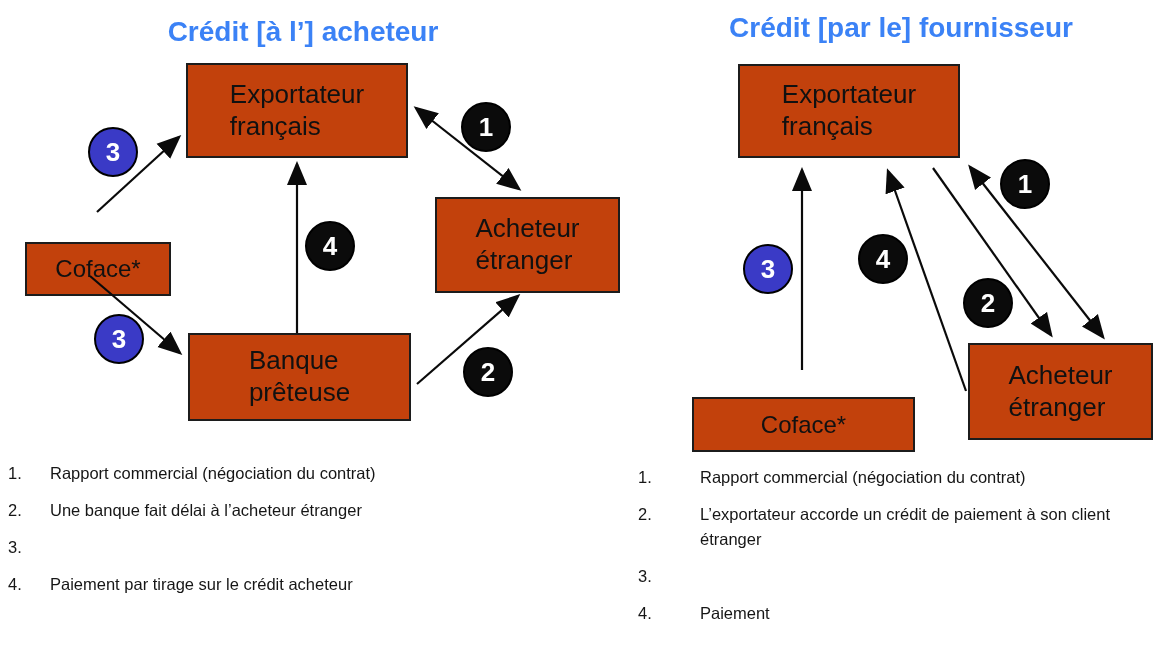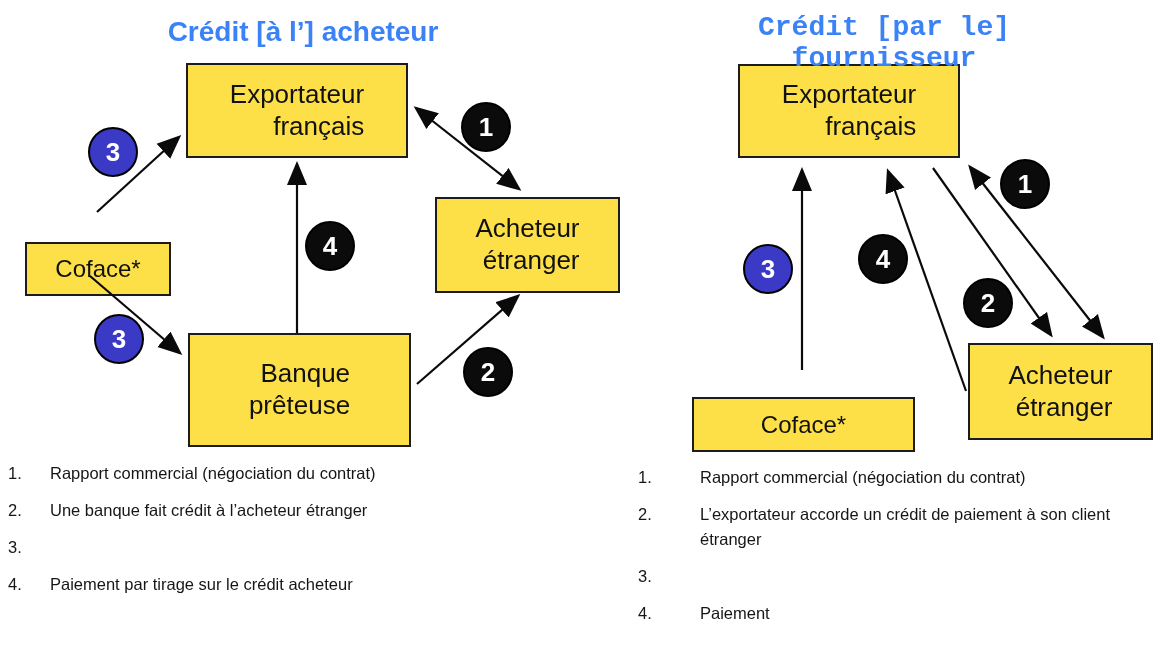--- a/index.html
+++ b/index.html
@@ -5,23 +5,23 @@
   html,body { margin:0; padding:0; }
   body {
     width:1164px; height:654px; position:relative; overflow:hidden;
     background:#ffffff; font-family:"Liberation Sans", sans-serif;
   }
   .title {
     position:absolute; text-align:center; font-size:28px; font-weight:600;
     color:#3b82f6; letter-spacing:0px; z-index:4;
   }
   .box {
-    position:absolute; box-sizing:border-box; background:#fde047;
+    position:absolute; box-sizing:border-box; background:#c2410c;
     border:2px solid #1c1c1c; display:flex; align-items:center; justify-content:center;
-    text-align:right; white-space:pre-line; font-size:26px; line-height:1.22;
+    text-align:left; white-space:pre-line; font-size:26px; line-height:1.22;
     color:#111111; z-index:1;
   }
   .box.small { font-size:24px;margin-top:24px; }
   svg.arrows { position:absolute; left:0; top:0; z-index:2; pointer-events:none; }
   .badge {
     position:absolute; width:50px; height:50px; border-radius:50%;
     box-sizing:border-box; border:2px solid #000000;
     display:flex; align-items:center; justify-content:center;
     color:#ffffff; font-size:26px; font-weight:bold; z-index:3;
   }
@@ -31,31 +31,31 @@
   .litem { display:flex; margin-bottom:12px; font-size:16.5px; line-height:25px; color:#161616; }
   .lnum  { flex:none; }
   .legend-left  .lnum { width:42px; }
   .legend-right .lnum { width:62px; }
   .ltext { white-space:pre-line; }
 
   
   #l-title { left:143px; top:16px; width:320px; }
   #l-exportateur { left:186px; top:63px;  width:222px; height:95px; }
   #l-acheteur    { left:435px; top:197px; width:185px; height:96px; }
-  #l-banque      { left:188px; top:333px; width:223px; height:114px; }
+  #l-banque      { left:188px; top:333px; width:223px; height:88px; }
   #l-coface      { left:25px;  top:218px; width:146px; height:54px; }
   #l-b3a { left:88px;  top:127px; }
   #l-b1  { left:461px; top:102px; }
   #l-b4  { left:305px; top:221px; }
   #l-b3b { left:94px;  top:314px; }
   #l-b2  { left:463px; top:347px; }
   #l-legend { left:8px; top:461px; width:600px; }
 
   
-  #r-title { left:704px; top:12px; width:360px;font-family:Liberation Mono, monospace; }
+  #r-title { left:721px; top:12px; width:360px; }
   #r-exportateur { left:738px; top:64px;  width:222px; height:94px; }
   #r-acheteur    { left:968px; top:343px; width:185px; height:97px; }
   #r-coface      { left:692px; top:373px; width:223px; height:55px; }
   #r-b3 { left:743px;  top:244px; }
   #r-b4 { left:858px;  top:234px; }
   #r-b2 { left:963px;  top:278px; }
   #r-b1 { left:1000px; top:159px; }
   #r-legend { left:638px; top:465px; width:520px; }
 </style>
 </head>
@@ -110,21 +110,21 @@
 <div class="badge black" id="r-b4">4</div>
 <div class="badge black" id="r-b2">2</div>
 
 <div class="legend legend-left" id="l-legend">
   <div class="litem">
     <span class="lnum">1.</span>
     <span class="ltext">Rapport commercial (négociation du contrat)</span>
   </div>
   <div class="litem">
     <span class="lnum">2.</span>
-    <span class="ltext">Une banque fait crédit à l’acheteur étranger</span>
+    <span class="ltext">Une banque fait délai à l’acheteur étranger</span>
   </div>
   <div class="litem">
     <span class="lnum">3.</span>
   </div>
   <div class="litem">
     <span class="lnum">4.</span>
     <span class="ltext">Paiement par tirage sur le crédit acheteur</span>
   </div>
 </div>
 

